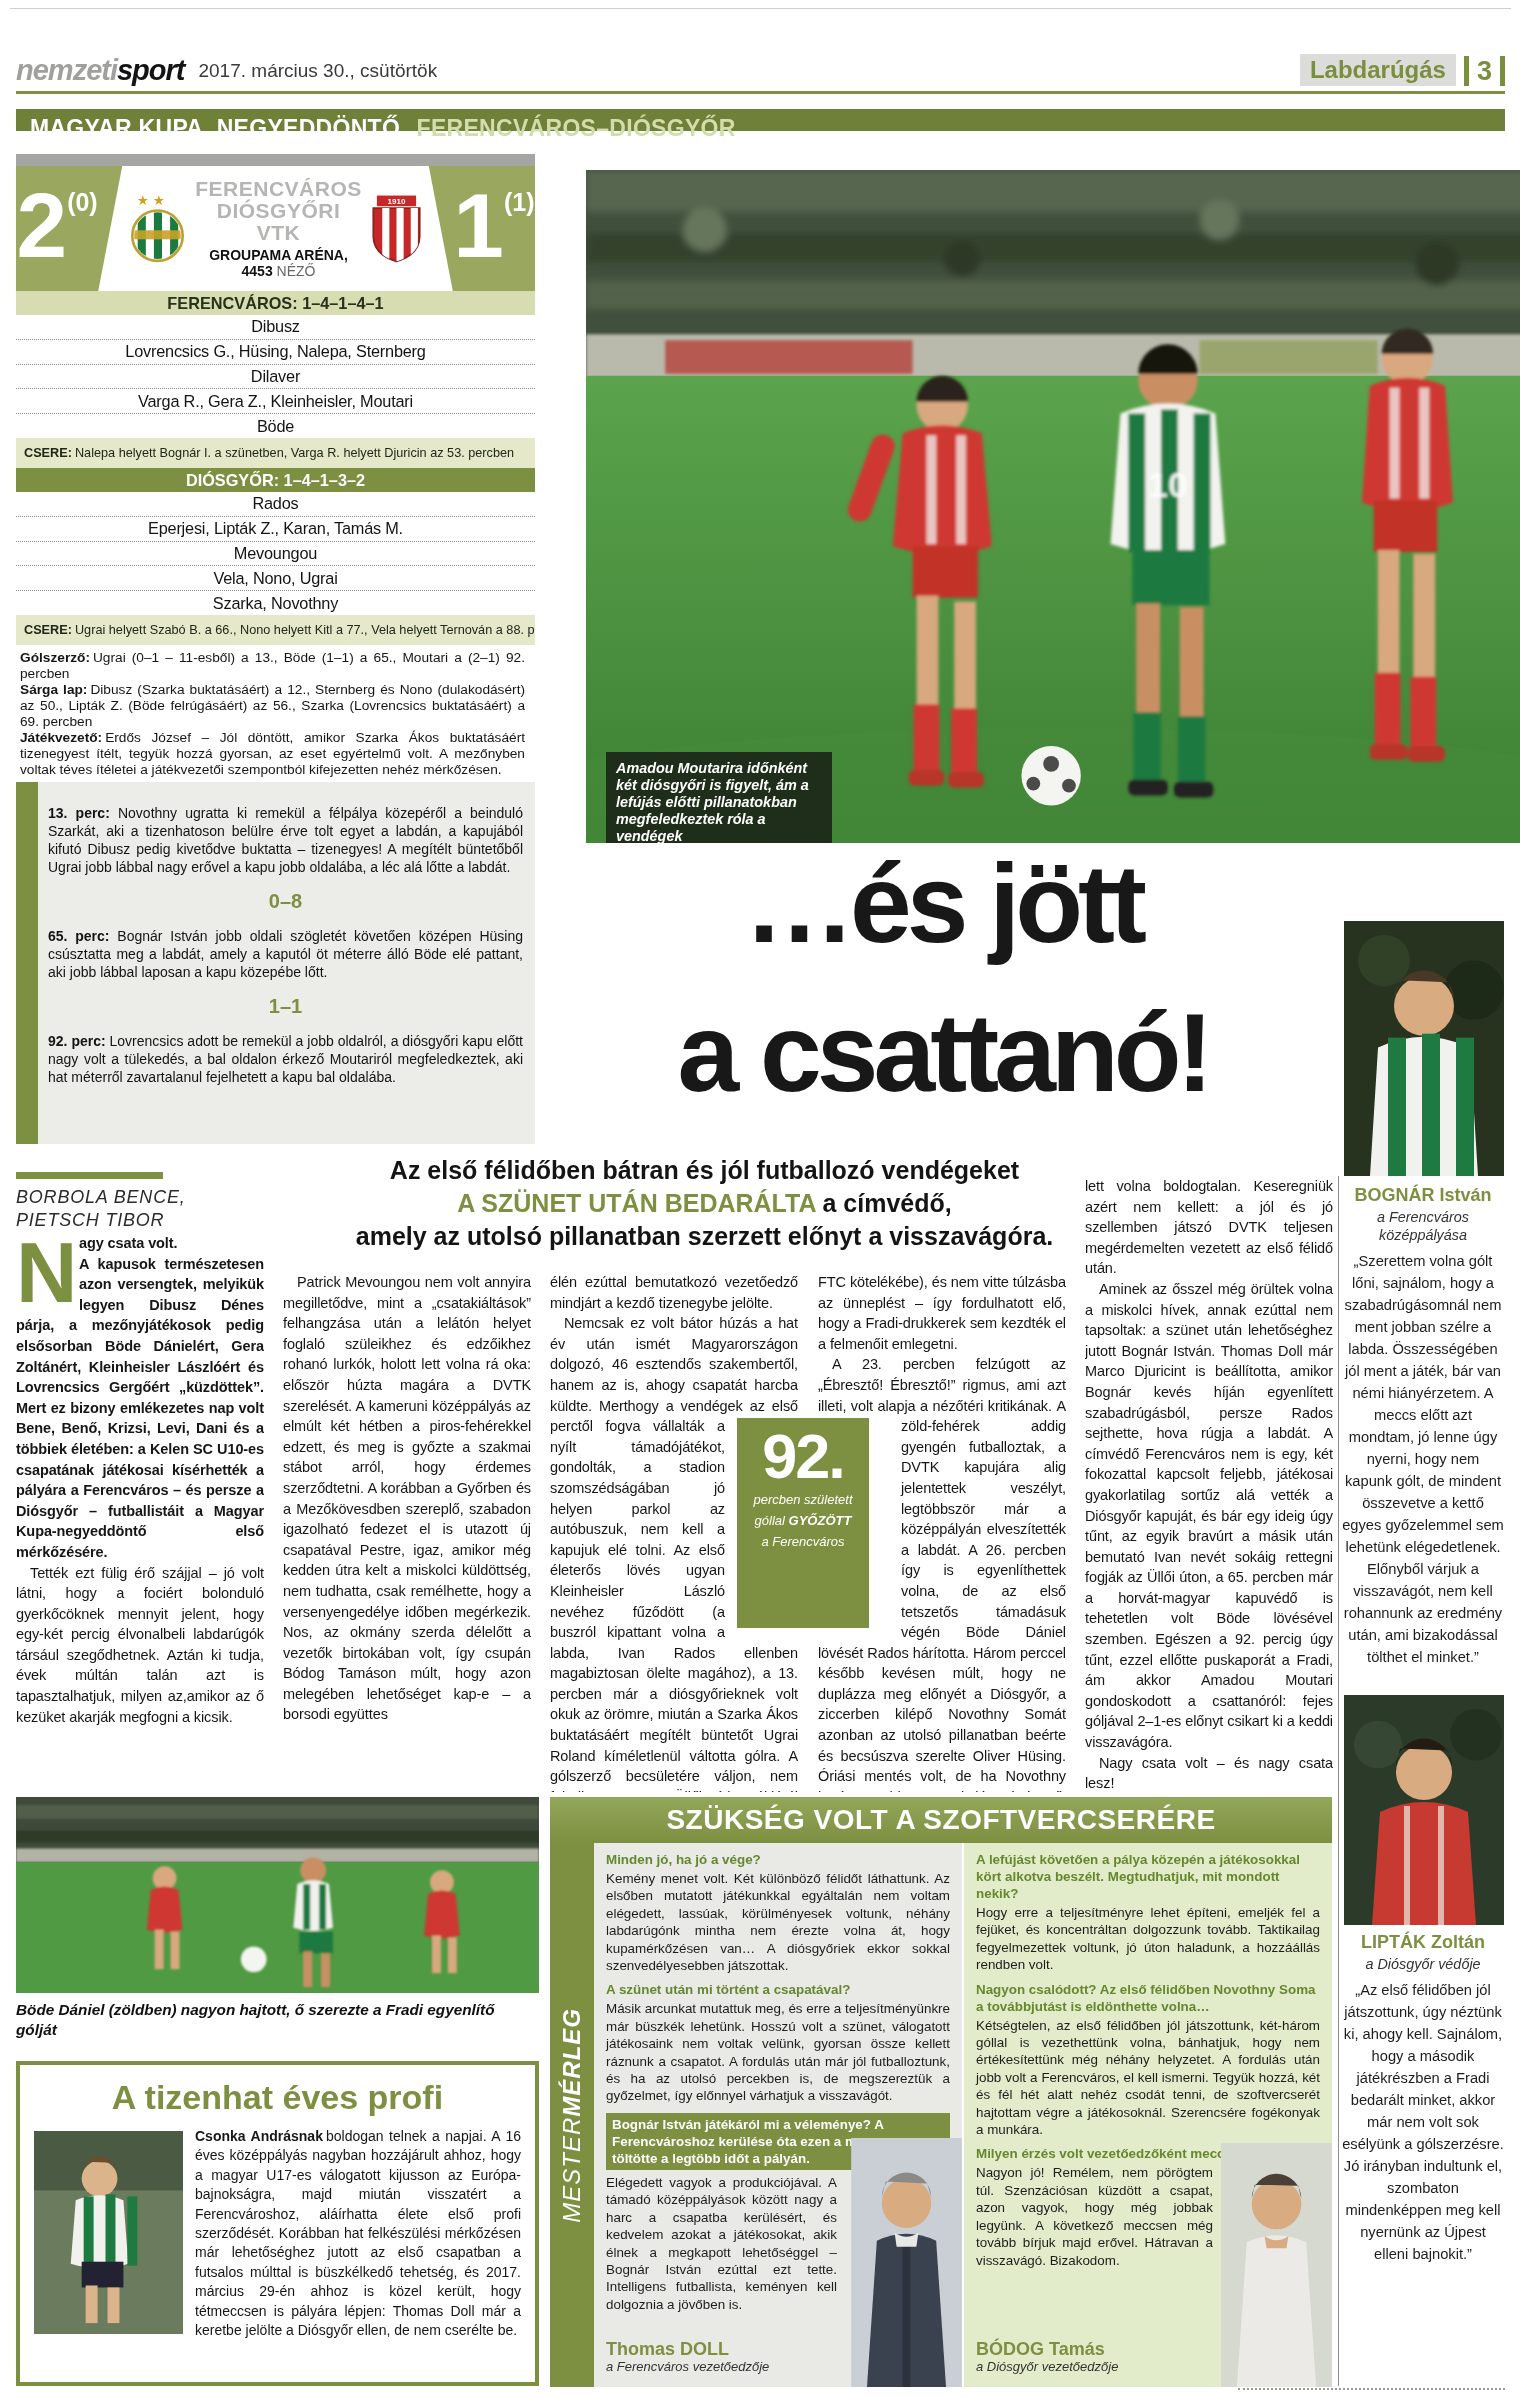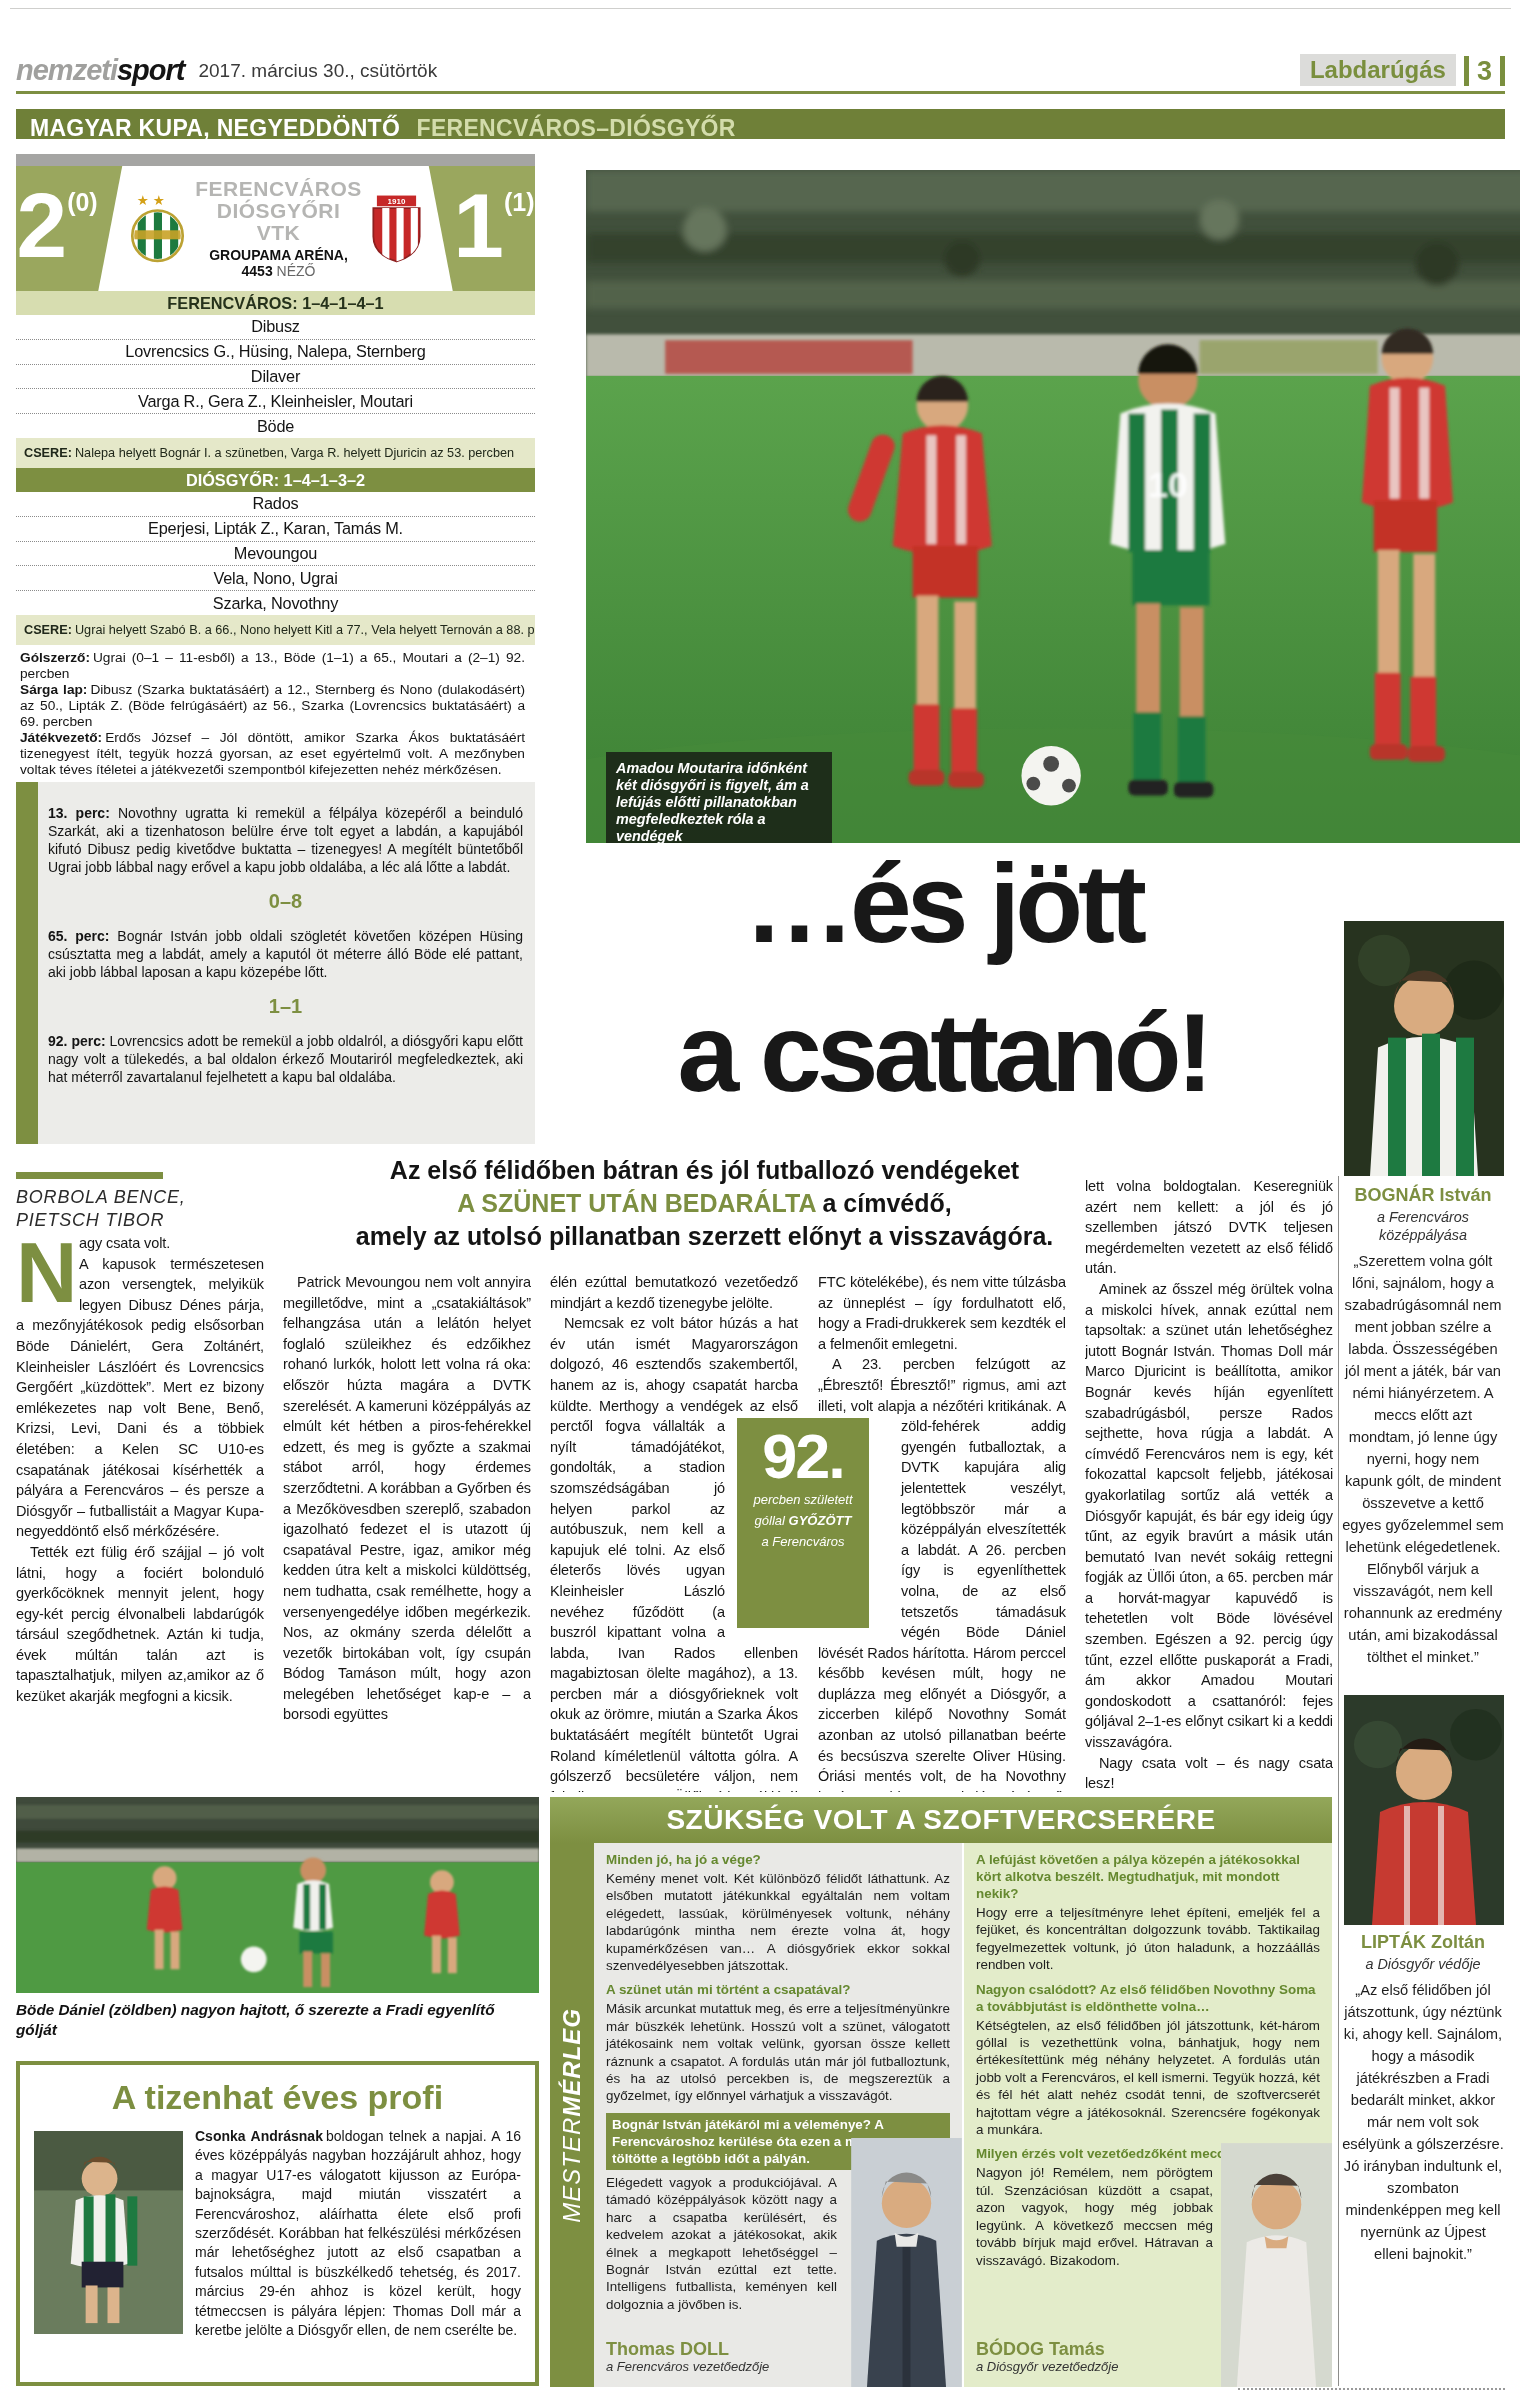--- a/index.html
+++ b/index.html
@@ -13,21 +13,21 @@
   .b-gray{color:#a0a09e;}
   .b-black{color:#141414;}
   .mast-date{font-size:19px;color:#3a3a3a;margin-left:14px;line-height:30px;}
   .mast-right{margin-left:auto;display:flex;align-items:flex-end;gap:8px;}
   .chip{background:#dcdcda;color:#7a8f3e;font-weight:700;font-size:24px;line-height:30px;padding:1px 10px;}
   .pgbar{width:5px;height:30px;background:#7a8f3e;display:inline-block;}
   .pgnum{color:#7a8f3e;font-weight:700;font-size:27px;line-height:30px;}
   .mastrule{position:absolute;left:16px;top:91px;width:1489px;height:3px;background:#7d8f41;}
 
   
-  .kicker{position:absolute;left:16px;top:109px;width:1489px;height:30px;background:#6f8038;
+  .kicker{position:absolute;left:16px;top:109px;width:1489px;height:22px;background:#6f8038;
           line-height:38px;padding-left:14px;box-sizing:border-box;white-space:nowrap;}
   .k1{color:#ffffff;font-weight:700;font-size:23px;letter-spacing:0.3px;}
   .k2{color:#d3dcab;font-weight:700;font-size:23px;margin-left:12px;letter-spacing:0.3px;}
 
   
   .scorebox{position:absolute;left:16px;top:154px;width:519px;}
   .graystrip{height:12px;background:#a5a5a3;}
   .scorehead{height:125px;background:#9aa75e;display:flex;align-items:stretch;}
   .score{width:95px;display:flex;justify-content:center;padding-top:8px;}
   .score .big{font-size:91px;font-weight:700;color:#fff;line-height:103px;letter-spacing:-3px;}
@@ -84,21 +84,21 @@
        letter-spacing:-0.1px;color:#161616;overflow:hidden;}
   .col p{margin:0;}
   .col .ind{text-indent:14px;}
   .c1{left:16px;top:1233px;height:559px;}
   .c2{left:283px;top:1272px;height:520px;}
   .c3{left:550px;top:1272px;height:520px;}
   .c4{left:818px;top:1272px;height:520px;}
   .c5{left:1085px;top:1176px;height:616px;}
   .dropcap{float:left;font-size:85px;line-height:69px;font-weight:700;color:#7d8f41;
            width:57px;margin:5px 6px 0 0;text-align:center;}
-  .dline,.cont{display:block;}
+  .dline,.cont{display:block;font-weight:bold;}
   .sp-r{float:right;width:65px;height:214px;margin:4px 0 4px 8px;}
   .sp-l{float:left;width:75px;height:218px;margin:4px 8px 4px 0;}
 
   
   .inset{position:absolute;left:737px;top:1418px;width:132px;height:210px;background:#7d8f41;
          color:#fff;text-align:center;box-sizing:border-box;padding-top:6px;}
   .inum{font-size:63px;font-weight:700;line-height:65px;letter-spacing:-2px;}
   .iline{font-style:italic;font-size:13px;line-height:21px;font-weight:400;}
   .iline b{font-weight:700;}
 

